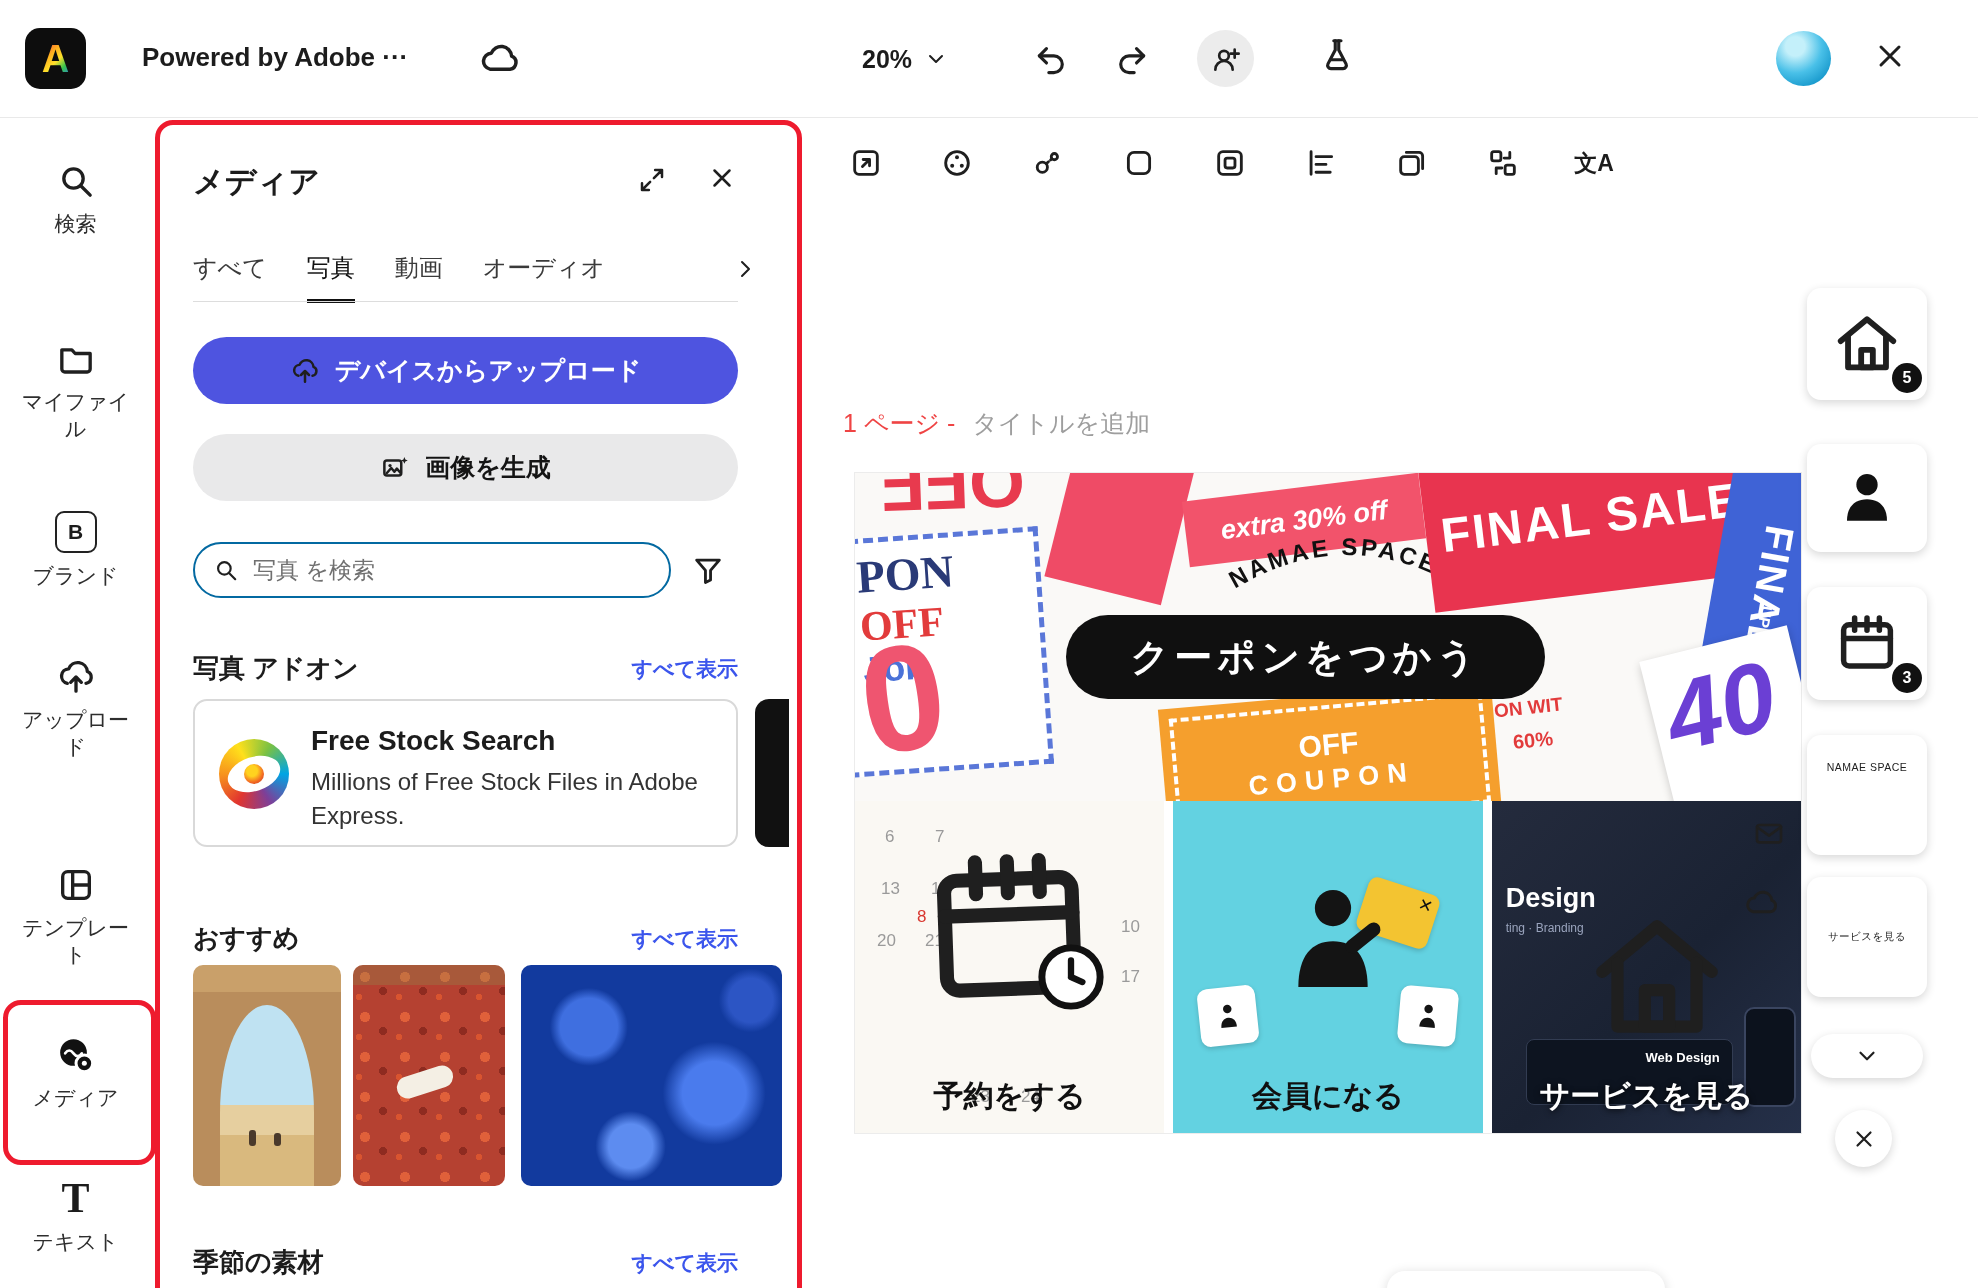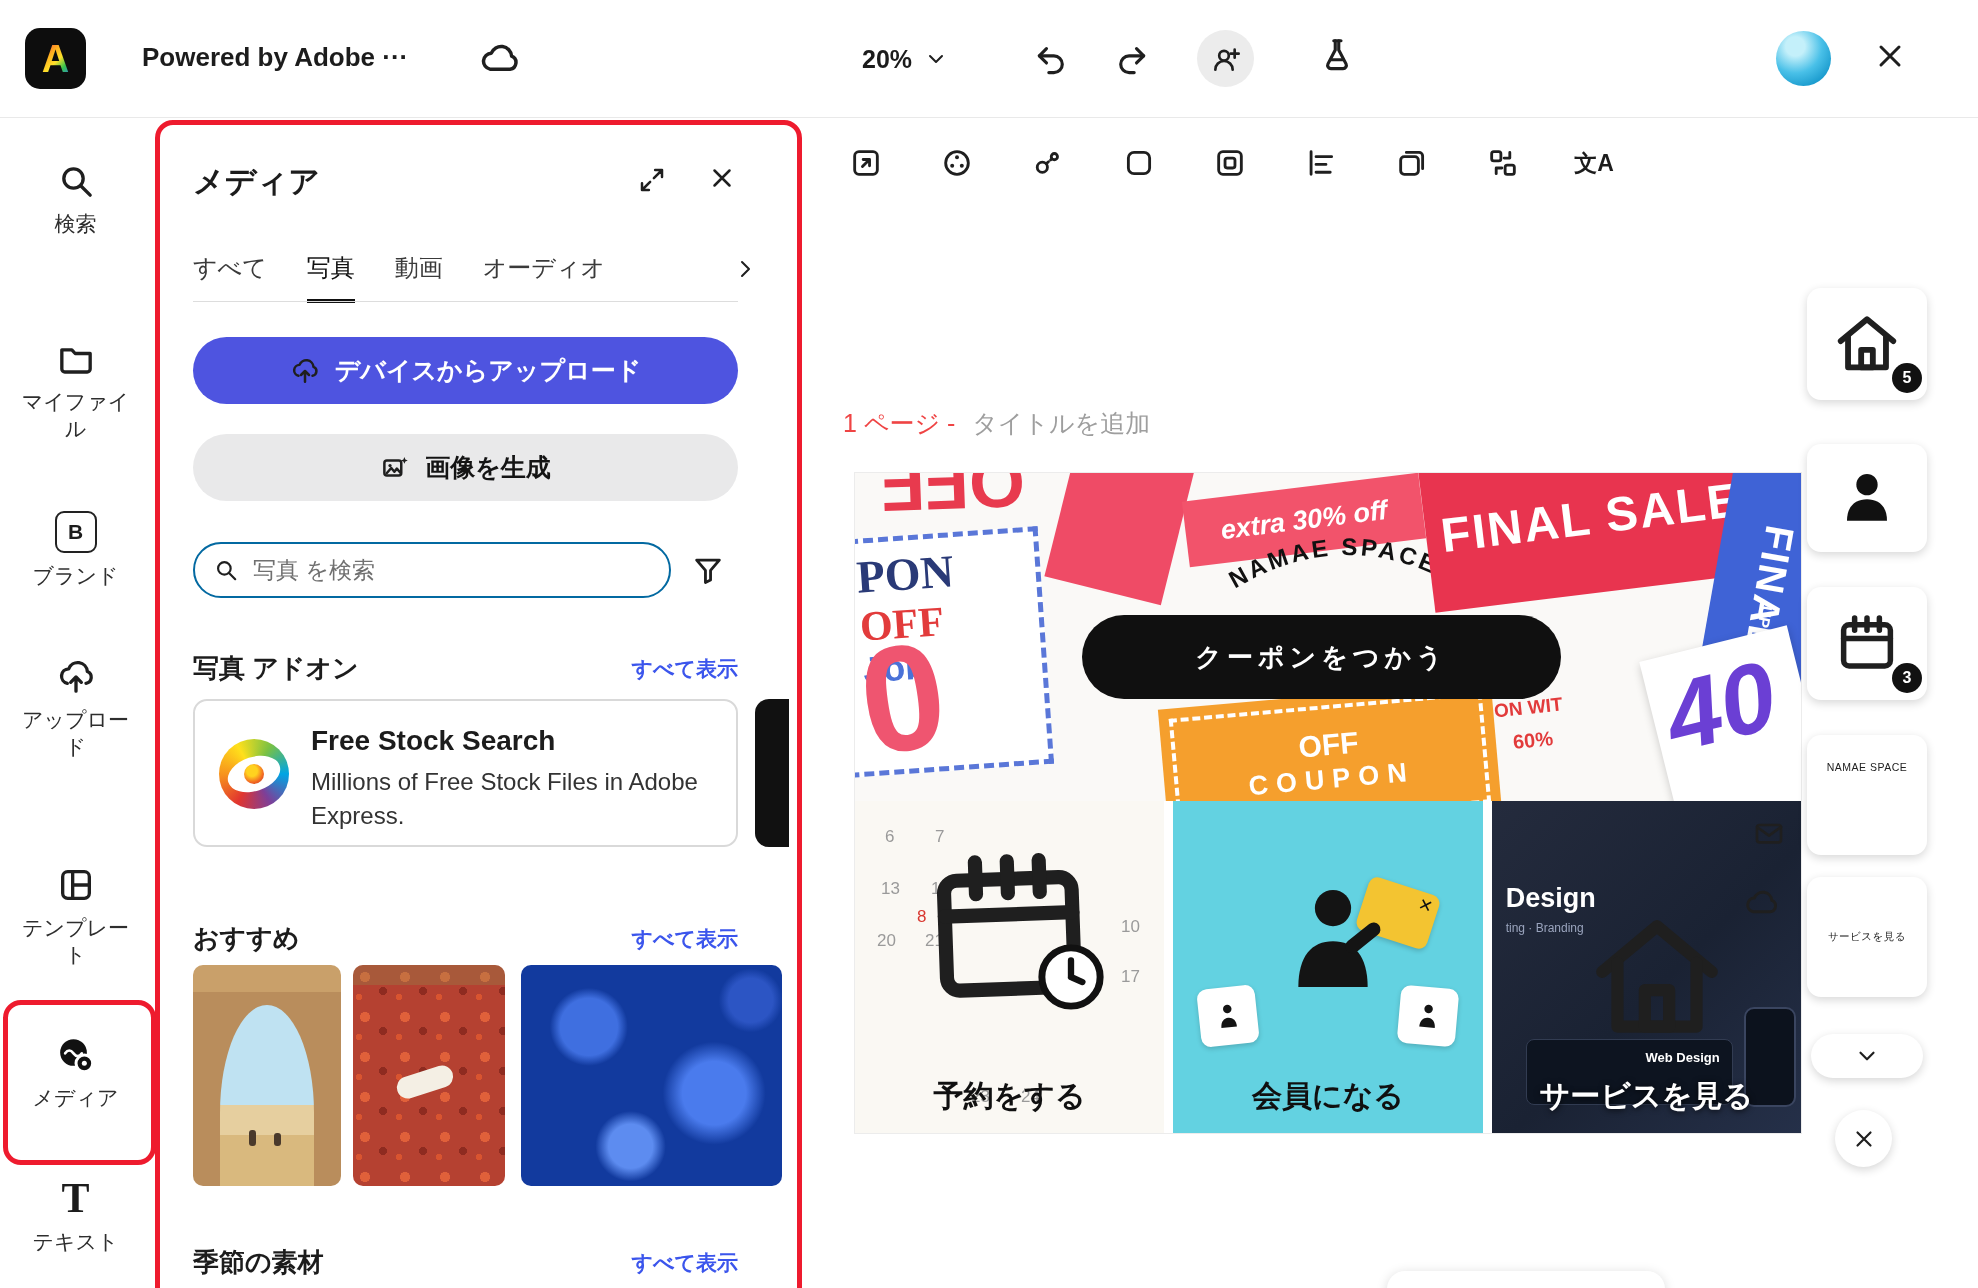--- a/index.html
+++ b/index.html
@@ -127,22 +127,22 @@
   .c-forty{position:absolute;right:26px;top:184px;font-size:98px;font-weight:800;font-style:italic;color:#6b3fd4;
     transform:rotate(-14deg);line-height:1}
   .c-onwit{position:absolute;right:238px;top:224px;color:#e23b3b;font-weight:700;font-size:19px;transform:rotate(-6deg)}
   .c-sixty{position:absolute;right:248px;top:256px;color:#e23b3b;font-weight:700;font-size:20px;transform:rotate(-6deg)}
   .c-orange{position:absolute;left:308px;top:222px;width:334px;height:132px;background:#f59f2d;transform:rotate(-5deg);
     padding:10px;box-sizing:border-box;z-index:2}
   .c-orange-in{width:100%;height:100%;border:4px dashed #fff;box-sizing:border-box;display:flex;flex-direction:column;
     align-items:center;justify-content:center;gap:2px;color:#fff}
   .c-orange .o1{font-size:30px;font-weight:800}
   .c-orange .o2{font-size:27px;font-weight:800;letter-spacing:8px}
-  .c-pill{position:absolute;left:227px;top:142px;width:479px;height:84px;border-radius:42px;background:#101010;z-index:3;
-    display:flex;align-items:center;justify-content:center;color:#fff;font-size:26px;font-weight:bold;letter-spacing:5px;white-space:nowrap}
+  .c-pill{position:absolute;left:211px;top:142px;width:479px;height:84px;border-radius:42px;background:#101010;z-index:3;
+    display:flex;align-items:center;justify-content:center;color:#fff;font-size:38px;font-weight:bold;letter-spacing:5px;white-space:nowrap}
 
   .tiles{position:absolute;left:0;top:328px;width:946px;height:332px;display:flex;gap:9px;background:#fff}
   .tile{flex:1;position:relative;overflow:hidden}
   .tile .tlabel{position:absolute;left:0;right:0;bottom:16px;text-align:center;font-size:30px;font-weight:bold;color:#101010}
   .tile1{background:#faf8f3}
   .t1-dates span{position:absolute;font-size:17px;color:#9a9a9a;font-weight:500}
   .t1-dates span:nth-child(1){left:30px;top:26px}.t1-dates span:nth-child(2){left:80px;top:26px}
   .t1-dates span:nth-child(3){left:26px;top:78px}.t1-dates span:nth-child(4){left:76px;top:78px}
   .t1-dates span:nth-child(5){left:22px;top:130px}.t1-dates span:nth-child(6){left:70px;top:130px}
   .t1-dates span:nth-child(7){left:62px;top:106px;color:#d8372f}

